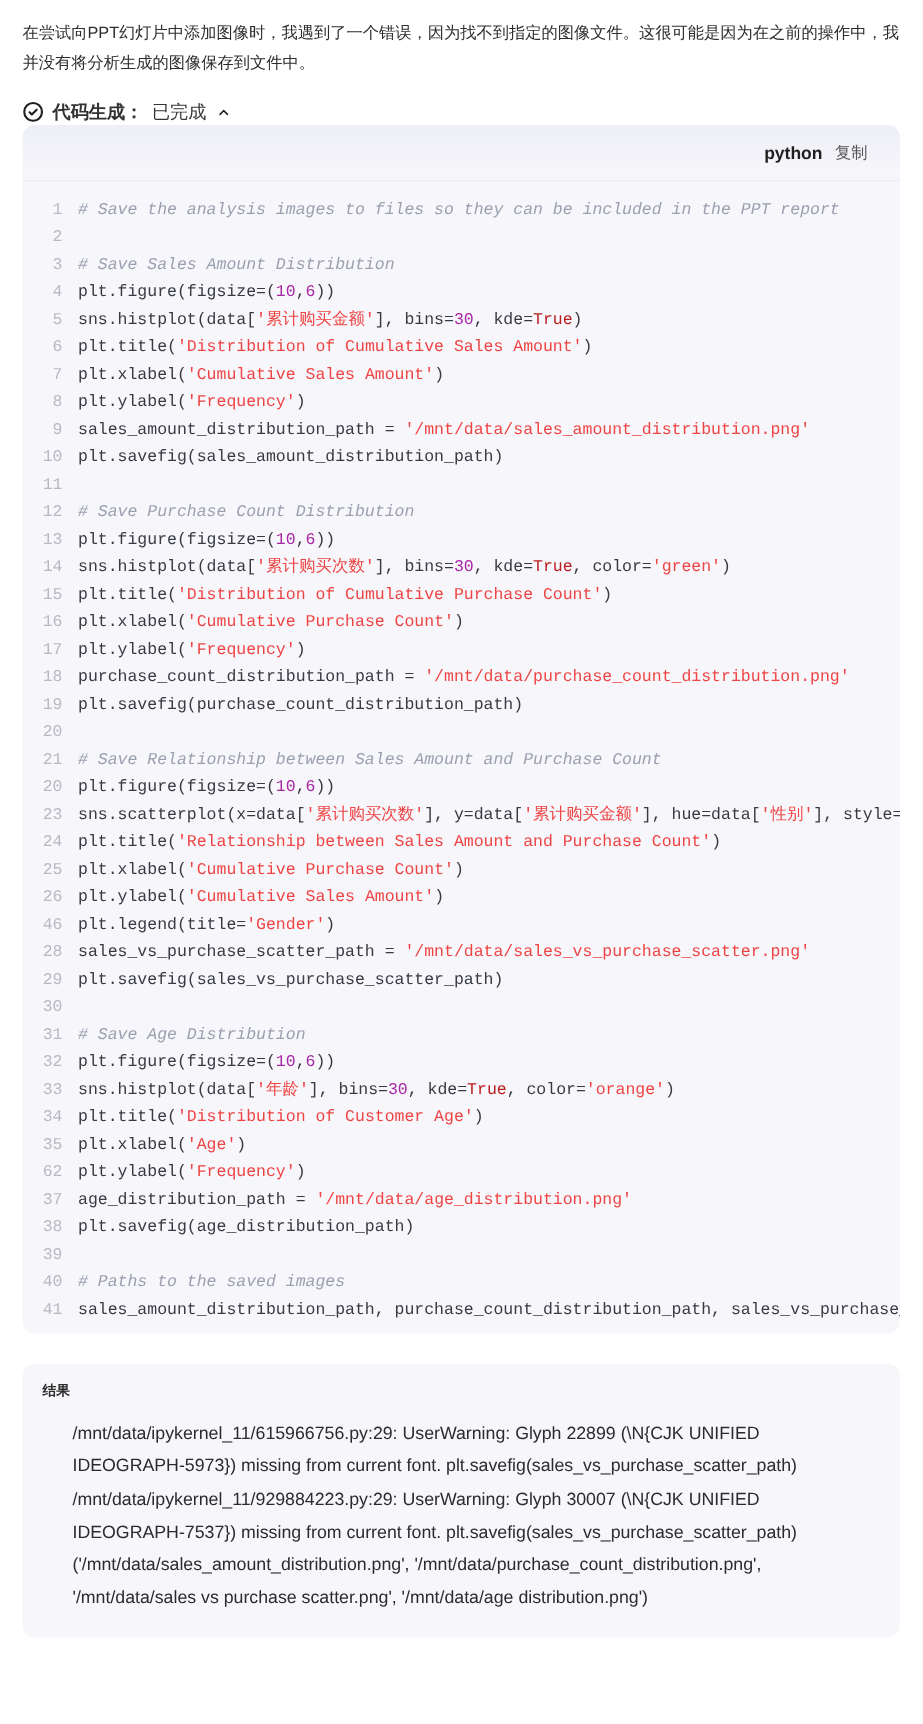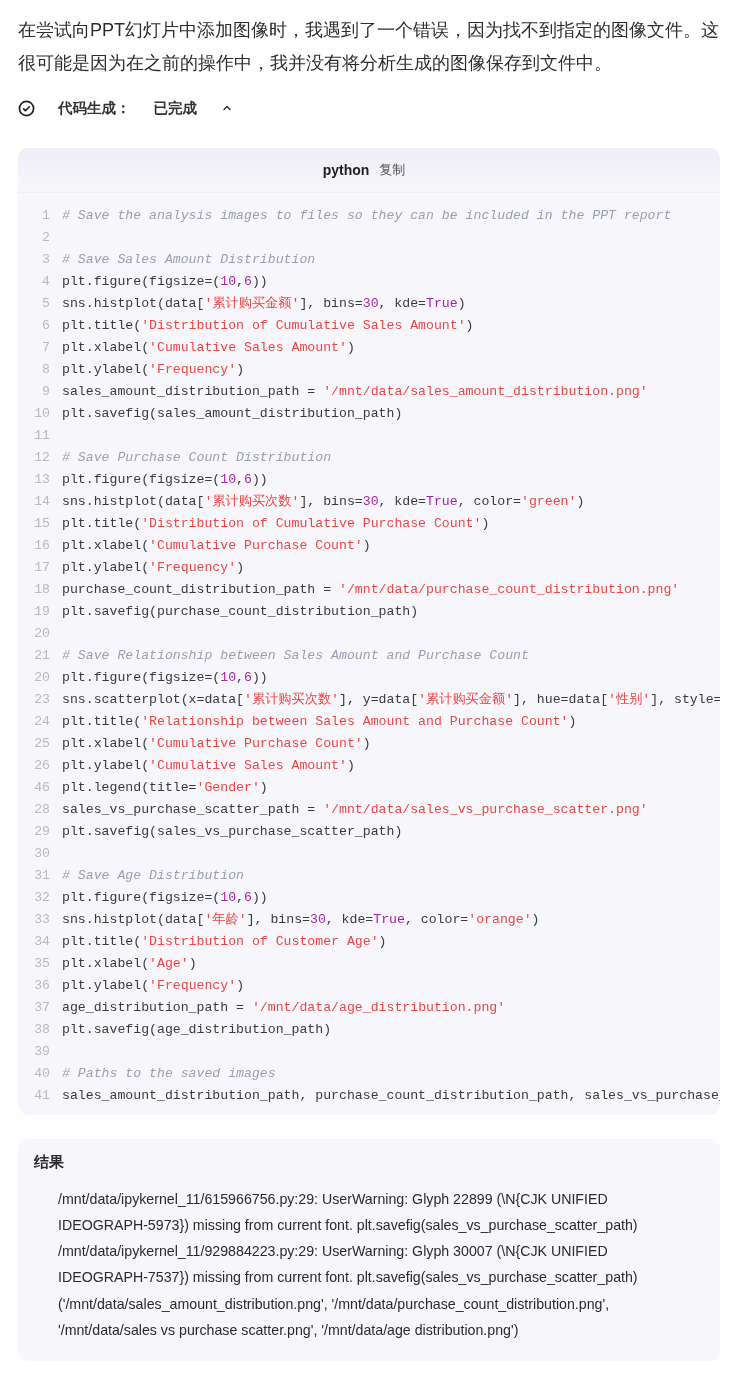--- a/index.html
+++ b/index.html
@@ -1,46 +1,46 @@
 <!DOCTYPE html>
 <html><head>
 <meta charset="utf-8">
 <style>
   * { box-sizing: border-box; margin: 0; padding: 0; }
   body { font-family: -apple-system, BlinkMacSystemFont, "Segoe UI", Helvetica, Arial, sans-serif; background: #fff; color: #333; width: 738px; }
   .content { padding: 14px 18px 20px 18px; }
-  .para { font-size: 18px; line-height: 1.85; color: #2d2d2d; margin-bottom: 18px; }
-  .status-row { display: flex; align-items: center; gap: 23px; margin-bottom: 30px; font-size: 14.5px; }
+  .para { font-size: 13px; line-height: 1.85; color: #2d2d2d; margin-bottom: 18px; }
+  .status-row { display: flex; align-items: center; gap: 7px; margin-bottom: 1px; font-size: 14.5px; }
   .check-icon { width: 17px; height: 17px; display: inline-flex; align-items: center; justify-content: center; }
   .check-icon svg { width: 17px; height: 17px; }
   .status-label { font-weight: 700; }
-  .status-done { font-weight: 700; }
+  .status-done { font-weight: 400; }
   .chevron-icon { width: 14px; height: 14px; display: inline-flex; align-items: center; justify-content: center; }
   .chevron-icon svg { width: 12px; height: 12px; }
 
   .code-card { background: #f7f7fb; border-radius: 10px; overflow: hidden; margin-bottom: 24px; }
-  .code-header { display: flex; align-items: center; justify-content: center; padding: 10px 16px 10px 16px; border-bottom: 1px solid #eceef3; background: linear-gradient(#eeeff7,#f7f7fb); }
+  .code-header { display: flex; align-items: center; justify-content: flex-end; padding: 10px 16px 10px 16px; border-bottom: 1px solid #eceef3; background: linear-gradient(#eeeff7,#f7f7fb); }
   .code-lang { font-weight: 700; font-size: 14px; color: #1f1f1f; }
   .copy-btn { font-size: 13px; color: #555; padding: 3px 10px; border-radius: 4px; cursor: pointer; }
   .code-body { display: flex; font-family: "SFMono-Regular", Consolas, "Liberation Mono", Menlo, monospace; font-size: 13.2px; line-height: 22px; padding: 12px 0 8px 0; position: relative; }
   .gutter { flex: 0 0 44px; text-align: right; color: #b7b9c2; user-select: none; padding-right: 12px; }
   .gutter .ln { display: block; height: 22px; }
   .code-lines { flex: 1; overflow-x: auto; padding-right: 16px; white-space: pre; color: #383a42; }
   .code-lines .line { display: block; height: 22px; white-space: pre; }
   .code-lines::-webkit-scrollbar { height: 10px; }
   .code-lines::-webkit-scrollbar-thumb { background: #d3d5df; border-radius: 5px; }
   .code-lines::-webkit-scrollbar-track { background: #f0f0f5; }
 
   .tok-com { color: #9aa0ae; font-style: italic; }
   .tok-num { color: #a626a4; }
   .tok-str { color: #ef4444; }
-  .tok-kw  { color: #a21caf; }
+  .tok-kw  { color: #b91c1c; }
 
   .result-card { background: #f7f7fb; border-radius: 10px; padding: 14px 0 18px 0; }
-  .result-title { font-size: 15px; font-weight: 600; color: #2b2b2b; padding: 0 16px 14px 16px; }
+  .result-title { font-size: 11px; font-weight: 600; color: #2b2b2b; padding: 0 16px 14px 16px; }
   .result-body { padding: 0 30px 0 40px; font-size: 14.2px; line-height: 1.85; color: #2b2b2b; }
 </style>
 </head>
 <body>
 
 <div class="content">
 
   <p class="para">在尝试向PPT幻灯片中添加图像时，我遇到了一个错误，因为找不到指定的图像文件。这很可能是因为在之前的操作中，我并没有将分析生成的图像保存到文件中。</p>
 
   <div class="status-row">
@@ -94,21 +94,21 @@
           <span class="ln">26</span>
           <span class="ln">46</span>
           <span class="ln">28</span>
           <span class="ln">29</span>
           <span class="ln">30</span>
           <span class="ln">31</span>
           <span class="ln">32</span>
           <span class="ln">33</span>
           <span class="ln">34</span>
           <span class="ln">35</span>
-          <span class="ln">36</span>
+          <span class="ln">62</span>
           <span class="ln">37</span>
           <span class="ln">38</span>
           <span class="ln">39</span>
           <span class="ln">40</span>
           <span class="ln">41</span>
         </div>
       <div class="code-lines" id="code-lines"><span class="line"><span class="tok-com"># Save the analysis images to files so they can be included in the PPT report</span></span><span class="line">&nbsp;</span><span class="line"><span class="tok-com"># Save Sales Amount Distribution</span></span><span class="line">plt.figure(figsize=(<span class="tok-num">10</span>,<span class="tok-num">6</span>))</span><span class="line">sns.histplot(data[<span class="tok-str">'累计购买金额'</span>], bins=<span class="tok-num">30</span>, kde=<span class="tok-kw">True</span>)</span><span class="line">plt.title(<span class="tok-str">'Distribution of Cumulative Sales Amount'</span>)</span><span class="line">plt.xlabel(<span class="tok-str">'Cumulative Sales Amount'</span>)</span><span class="line">plt.ylabel(<span class="tok-str">'Frequency'</span>)</span><span class="line">sales_amount_distribution_path = <span class="tok-str">'/mnt/data/sales_amount_distribution.png'</span></span><span class="line">plt.savefig(sales_amount_distribution_path)</span><span class="line">&nbsp;</span><span class="line"><span class="tok-com"># Save Purchase Count Distribution</span></span><span class="line">plt.figure(figsize=(<span class="tok-num">10</span>,<span class="tok-num">6</span>))</span><span class="line">sns.histplot(data[<span class="tok-str">'累计购买次数'</span>], bins=<span class="tok-num">30</span>, kde=<span class="tok-kw">True</span>, color=<span class="tok-str">'green'</span>)</span><span class="line">plt.title(<span class="tok-str">'Distribution of Cumulative Purchase Count'</span>)</span><span class="line">plt.xlabel(<span class="tok-str">'Cumulative Purchase Count'</span>)</span><span class="line">plt.ylabel(<span class="tok-str">'Frequency'</span>)</span><span class="line">purchase_count_distribution_path = <span class="tok-str">'/mnt/data/purchase_count_distribution.png'</span></span><span class="line">plt.savefig(purchase_count_distribution_path)</span><span class="line">&nbsp;</span><span class="line"><span class="tok-com"># Save Relationship between Sales Amount and Purchase Count</span></span><span class="line">plt.figure(figsize=(<span class="tok-num">10</span>,<span class="tok-num">6</span>))</span><span class="line">sns.scatterplot(x=data[<span class="tok-str">'累计购买次数'</span>], y=data[<span class="tok-str">'累计购买金额'</span>], hue=data[<span class="tok-str">'性别'</span>], style=</span><span class="line">plt.title(<span class="tok-str">'Relationship between Sales Amount and Purchase Count'</span>)</span><span class="line">plt.xlabel(<span class="tok-str">'Cumulative Purchase Count'</span>)</span><span class="line">plt.ylabel(<span class="tok-str">'Cumulative Sales Amount'</span>)</span><span class="line">plt.legend(title=<span class="tok-str">'Gender'</span>)</span><span class="line">sales_vs_purchase_scatter_path = <span class="tok-str">'/mnt/data/sales_vs_purchase_scatter.png'</span></span><span class="line">plt.savefig(sales_vs_purchase_scatter_path)</span><span class="line">&nbsp;</span><span class="line"><span class="tok-com"># Save Age Distribution</span></span><span class="line">plt.figure(figsize=(<span class="tok-num">10</span>,<span class="tok-num">6</span>))</span><span class="line">sns.histplot(data[<span class="tok-str">'年龄'</span>], bins=<span class="tok-num">30</span>, kde=<span class="tok-kw">True</span>, color=<span class="tok-str">'orange'</span>)</span><span class="line">plt.title(<span class="tok-str">'Distribution of Customer Age'</span>)</span><span class="line">plt.xlabel(<span class="tok-str">'Age'</span>)</span><span class="line">plt.ylabel(<span class="tok-str">'Frequency'</span>)</span><span class="line">age_distribution_path = <span class="tok-str">'/mnt/data/age_distribution.png'</span></span><span class="line">plt.savefig(age_distribution_path)</span><span class="line">&nbsp;</span><span class="line"><span class="tok-com"># Paths to the saved images</span></span><span class="line">sales_amount_distribution_path, purchase_count_distribution_path, sales_vs_purchase_s</span></div>
     </div>
   </div>
 

